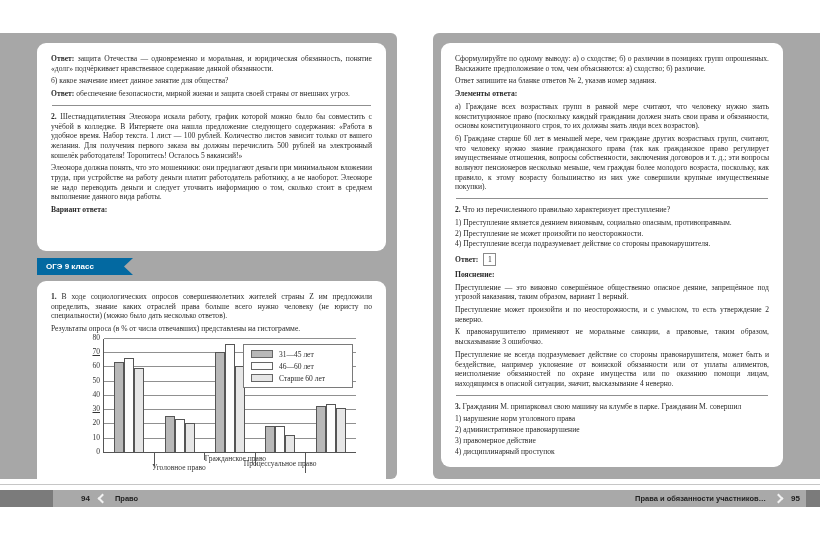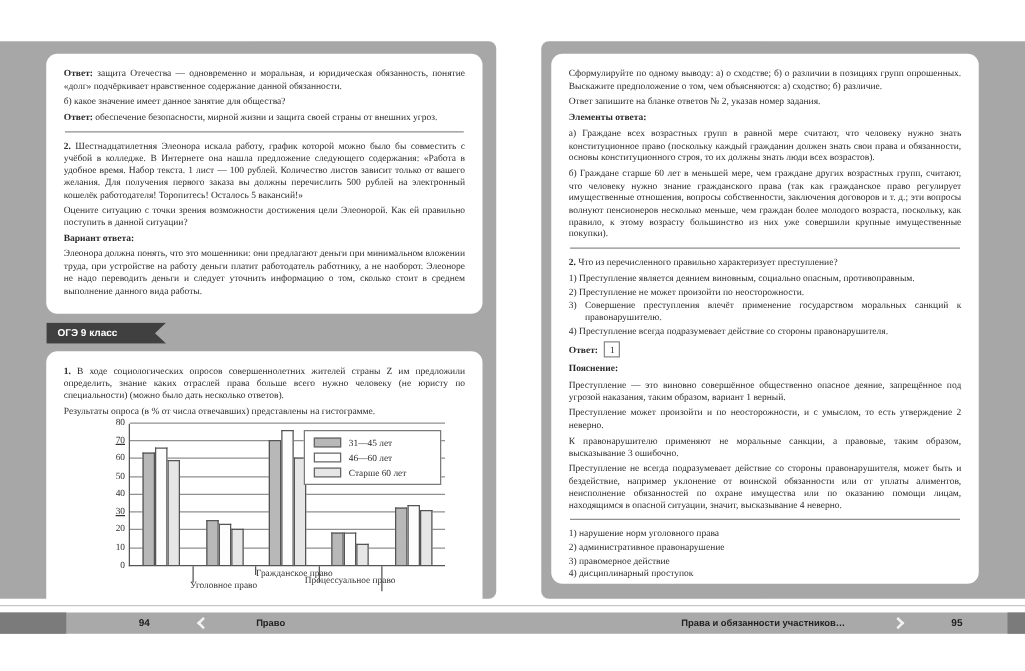--- a/index.html
+++ b/index.html
@@ -15,21 +15,21 @@
   .card2 { left:37px; top:248px; width:349px; height:221px; }
   .card3 { left:8px;  top:10px; width:342px; height:424px; }
   .para { font-size:7.6px; line-height:9.7px; text-align:justify; margin-bottom:3px; }
   .para.tight { margin-bottom:3px; }
   .b { font-weight:bold; }
   .opt { font-size:7.6px; line-height:9.7px; text-align:justify; padding-left:13px; text-indent:-13px; margin-bottom:1px; }
   .divider { border:none; border-top:1px solid #8f8f8f; margin:6px 1px 6px 1px; }
   .answer-row { font-size:7.6px; margin:4px 0 4px 0; display:flex; align-items:center; }
   .ansbox { display:inline-block; width:13px; height:13px; border:1px solid #8a8a8a;
             margin-left:5px; text-align:center; line-height:12px; font-size:7.6px; background:#fff; }
-  .badge { position:absolute; left:37px; top:225px; width:96px; height:17px; background:#404040;
+  .badge { position:absolute; left:37px; top:225px; width:96px; height:17px; background:#0369a1;
            color:#ffffff; font-family:"Liberation Sans", sans-serif; font-weight:bold; font-size:8px;
            line-height:17px; padding-left:9px;
            clip-path: polygon(0 0, 100% 0, calc(100% - 9px) 50%, 100% 100%, 0 100%); }
   
   .chart { position:relative; margin-left:30px; margin-top:5px; width:290px; }
   .plot { position:relative; margin-left:22px; width:253px; height:114px;
           border-left:1px solid #555; border-bottom:1px solid #555; }
   .gridline { position:absolute; left:0; width:100%; height:0; border-top:1px solid #909090; }
   .ylab { position:absolute; left:-24px; width:20px; text-align:right; font-size:7.5px; color:#333; }
   .bargroup { position:absolute; bottom:0; height:100%; display:flex; align-items:flex-end; justify-content:center; }
@@ -39,21 +39,21 @@
   .legend-row { display:flex; align-items:center; margin-bottom:3px; }
   .legend-row:last-child { margin-bottom:0; }
   .swatch { width:22px; height:8px; border:1px solid #666; margin-right:6px; flex:none; }
   .legend-label { font-size:7.5px; white-space:nowrap; }
   .xlabels { position:relative; margin-left:22px; width:253px; height:30px; overflow:visible; }
   .xtick { position:absolute; top:0; width:1px; background:#555; }
   .xlab { position:absolute; font-size:7.5px; white-space:nowrap; transform:translateX(-50%); color:#333; }
   
   .hairline { position:absolute; left:0; top:484px; width:820px; height:1px; background:#c6c6c6; }
   .footer { position:absolute; left:0; top:490px; width:820px; height:17px; background:#a9a9a9;
-            display:flex; align-items:center; font-family:"Liberation Sans", sans-serif;gap:30px; }
+            display:flex; align-items:center; font-family:"Liberation Sans", sans-serif; }
   .footer-block { height:17px; background:#7b7b7b; flex:none; }
   .footer-block.left { width:53px; margin-right:28px; }
   .footer-block.right { width:14px; margin-left:6px; }
   .pagenum { font-size:8px; font-weight:bold; color:#222; flex:none; }
   .footer-label { font-size:7.5px; font-weight:bold; color:#222; flex:none; }
   .chev { width:7px; height:7px; flex:none; margin:0 9px; }
   .chev.left-arrow  { border-left:2px solid #f2f2f2; border-bottom:2px solid #f2f2f2; transform:rotate(45deg); }
   .chev.right-arrow { border-right:2px solid #f2f2f2; border-top:2px solid #f2f2f2; transform:rotate(45deg); }
   .spacer { flex:1; }
 </style>
@@ -63,23 +63,22 @@
 <div class="screen">
 
   <div class="panel panel-left">
 
     <div class="card card1">
       <p class="para"><span class="b">Ответ:</span> <span>защита Отечества — одновременно и моральная, и юридическая обязанность, понятие «долг» подчёркивает нравственное содержание данной обязанности.</span></p>
       <p class="para">б) какое значение имеет данное занятие для общества?</p>
       <p class="para"><span class="b">Ответ:</span> <span>обеспечение безопасности, мирной жизни и защита своей страны от внешних угроз.</span></p>
       <hr class="divider">
       <p class="para"><span class="b">2.</span> <span>Шестнадцатилетняя Элеонора искала работу, график которой можно было бы совместить с учёбой в колледже. В Интернете она нашла предложение следующего содержания: «Работа в удобное время. Набор текста. 1 лист — 100 рублей. Количество листов зависит только от вашего желания. Для получения первого заказа вы должны перечислить 500 рублей на электронный кошелёк работодателя! Торопитесь! Осталось 5 вакансий!»</span></p>
-      <p class="para tight">Оцените ситуацию с точки зрения возможности достижения цели Элеонорой. Как ей правильно поступить в данной ситуации?</p>
+      <p class="para tight">Элеонора должна понять, что это мошенники: они предлагают деньги при минимальном вложении труда, при устройстве на работу деньги платит работодатель работнику, а не наоборот. Элеоноре не надо переводить деньги и следует уточнить информацию о том, сколько стоит в среднем выполнение данного вида работы.</p>
       <p class="para b">Вариант ответа:</p>
-      <p class="para tight">Элеонора должна понять, что это мошенники: они предлагают деньги при минимальном вложении труда, при устройстве на работу деньги платит работодатель работнику, а не наоборот. Элеоноре не надо переводить деньги и следует уточнить информацию о том, сколько стоит в среднем выполнение данного вида работы.</p>
     </div>
 
     <div class="badge"><span>ОГЭ 9 класс</span></div>
 
     <div class="card card2">
       <p class="para"><span class="b">1.</span> <span>В ходе социологических опросов совершеннолетних жителей страны Z им предложили определить, знание каких отраслей права больше всего нужно человеку (не юристу по специальности) (можно было дать несколько ответов).</span></p>
       <p class="para tight">Результаты опроса (в % от числа отвечавших) представлены на гистограмме.</p>
       <div class="chart">
         <div class="plot" id="plot">
           <div class="legend" id="legend">
@@ -156,32 +155,32 @@
     <div class="card card3">
       <p class="para">Сформулируйте по одному выводу: а) о сходстве; б) о различии в позициях групп опрошенных. Выскажите предположение о том, чем объясняются: а) сходство; б) различие.</p>
       <p class="para">Ответ запишите на бланке ответов № 2, указав номер задания.</p>
       <p class="para b">Элементы ответа:</p>
       <p class="para">а) Граждане всех возрастных групп в равной мере считают, что человеку нужно знать конституционное право (поскольку каждый гражданин должен знать свои права и обязанности, основы конституционного строя, то их должны знать люди всех возрастов).</p>
       <p class="para">б) Граждане старше 60 лет в меньшей мере, чем граждане других возрастных групп, считают, что человеку нужно знание гражданского права (так как гражданское право регулирует имущественные отношения, вопросы собственности, заключения договоров и т. д.; эти вопросы волнуют пенсионеров несколько меньше, чем граждан более молодого возраста, поскольку, как правило, к этому возрасту большинство из них уже совершили крупные имущественные покупки).</p>
       <hr class="divider">
       <p class="para"><span class="b">2.</span> <span>Что из перечисленного правильно характеризует преступление?</span></p>
       <p class="opt">1) Преступление является деянием виновным, социально опасным, противоправным.</p>
       <p class="opt">2) Преступление не может произойти по неосторожности.</p>
-      <p class="opt">3) Совершение преступления влечёт применение государством моральных санкций к правонарушителю.</p>
       <p class="opt">4) Преступление всегда подразумевает действие со стороны правонарушителя.</p>
       <p class="answer-row">
           <span class="b">Ответ:</span>
           <span class="ansbox">1</span>
         </p>
       <p class="para b">Пояснение:</p>
       <p class="para tight">Преступление — это виновно совершённое общественно опасное деяние, запрещённое под угрозой наказания, таким образом, вариант 1 верный.</p>
       <p class="para tight">Преступление может произойти и по неосторожности, и с умыслом, то есть утверждение 2 неверно.</p>
       <p class="para tight">К правонарушителю применяют не моральные санкции, а правовые, таким образом, высказывание 3 ошибочно.</p>
       <p class="para tight">Преступление не всегда подразумевает действие со стороны правонарушителя, может быть и бездействие, например уклонение от воинской обязанности или от уплаты алиментов, неисполнение обязанностей по охране имущества или по оказанию помощи лицам, находящимся в опасной ситуации, значит, высказывание 4 неверно.</p>
       <hr class="divider">
+      <p class="para"><span class="b">3.</span> <span>Гражданин М. припарковал свою машину на клумбе в парке. Гражданин М. совершил</span></p>
       <p class="opt">1) нарушение норм уголовного права</p>
       <p class="opt">2) административное правонарушение</p>
       <p class="opt">3) правомерное действие</p>
       <p class="opt">4) дисциплинарный проступок</p>
 
     </div>
   </div>
 
   <div class="hairline"></div>
   <div class="footer">

